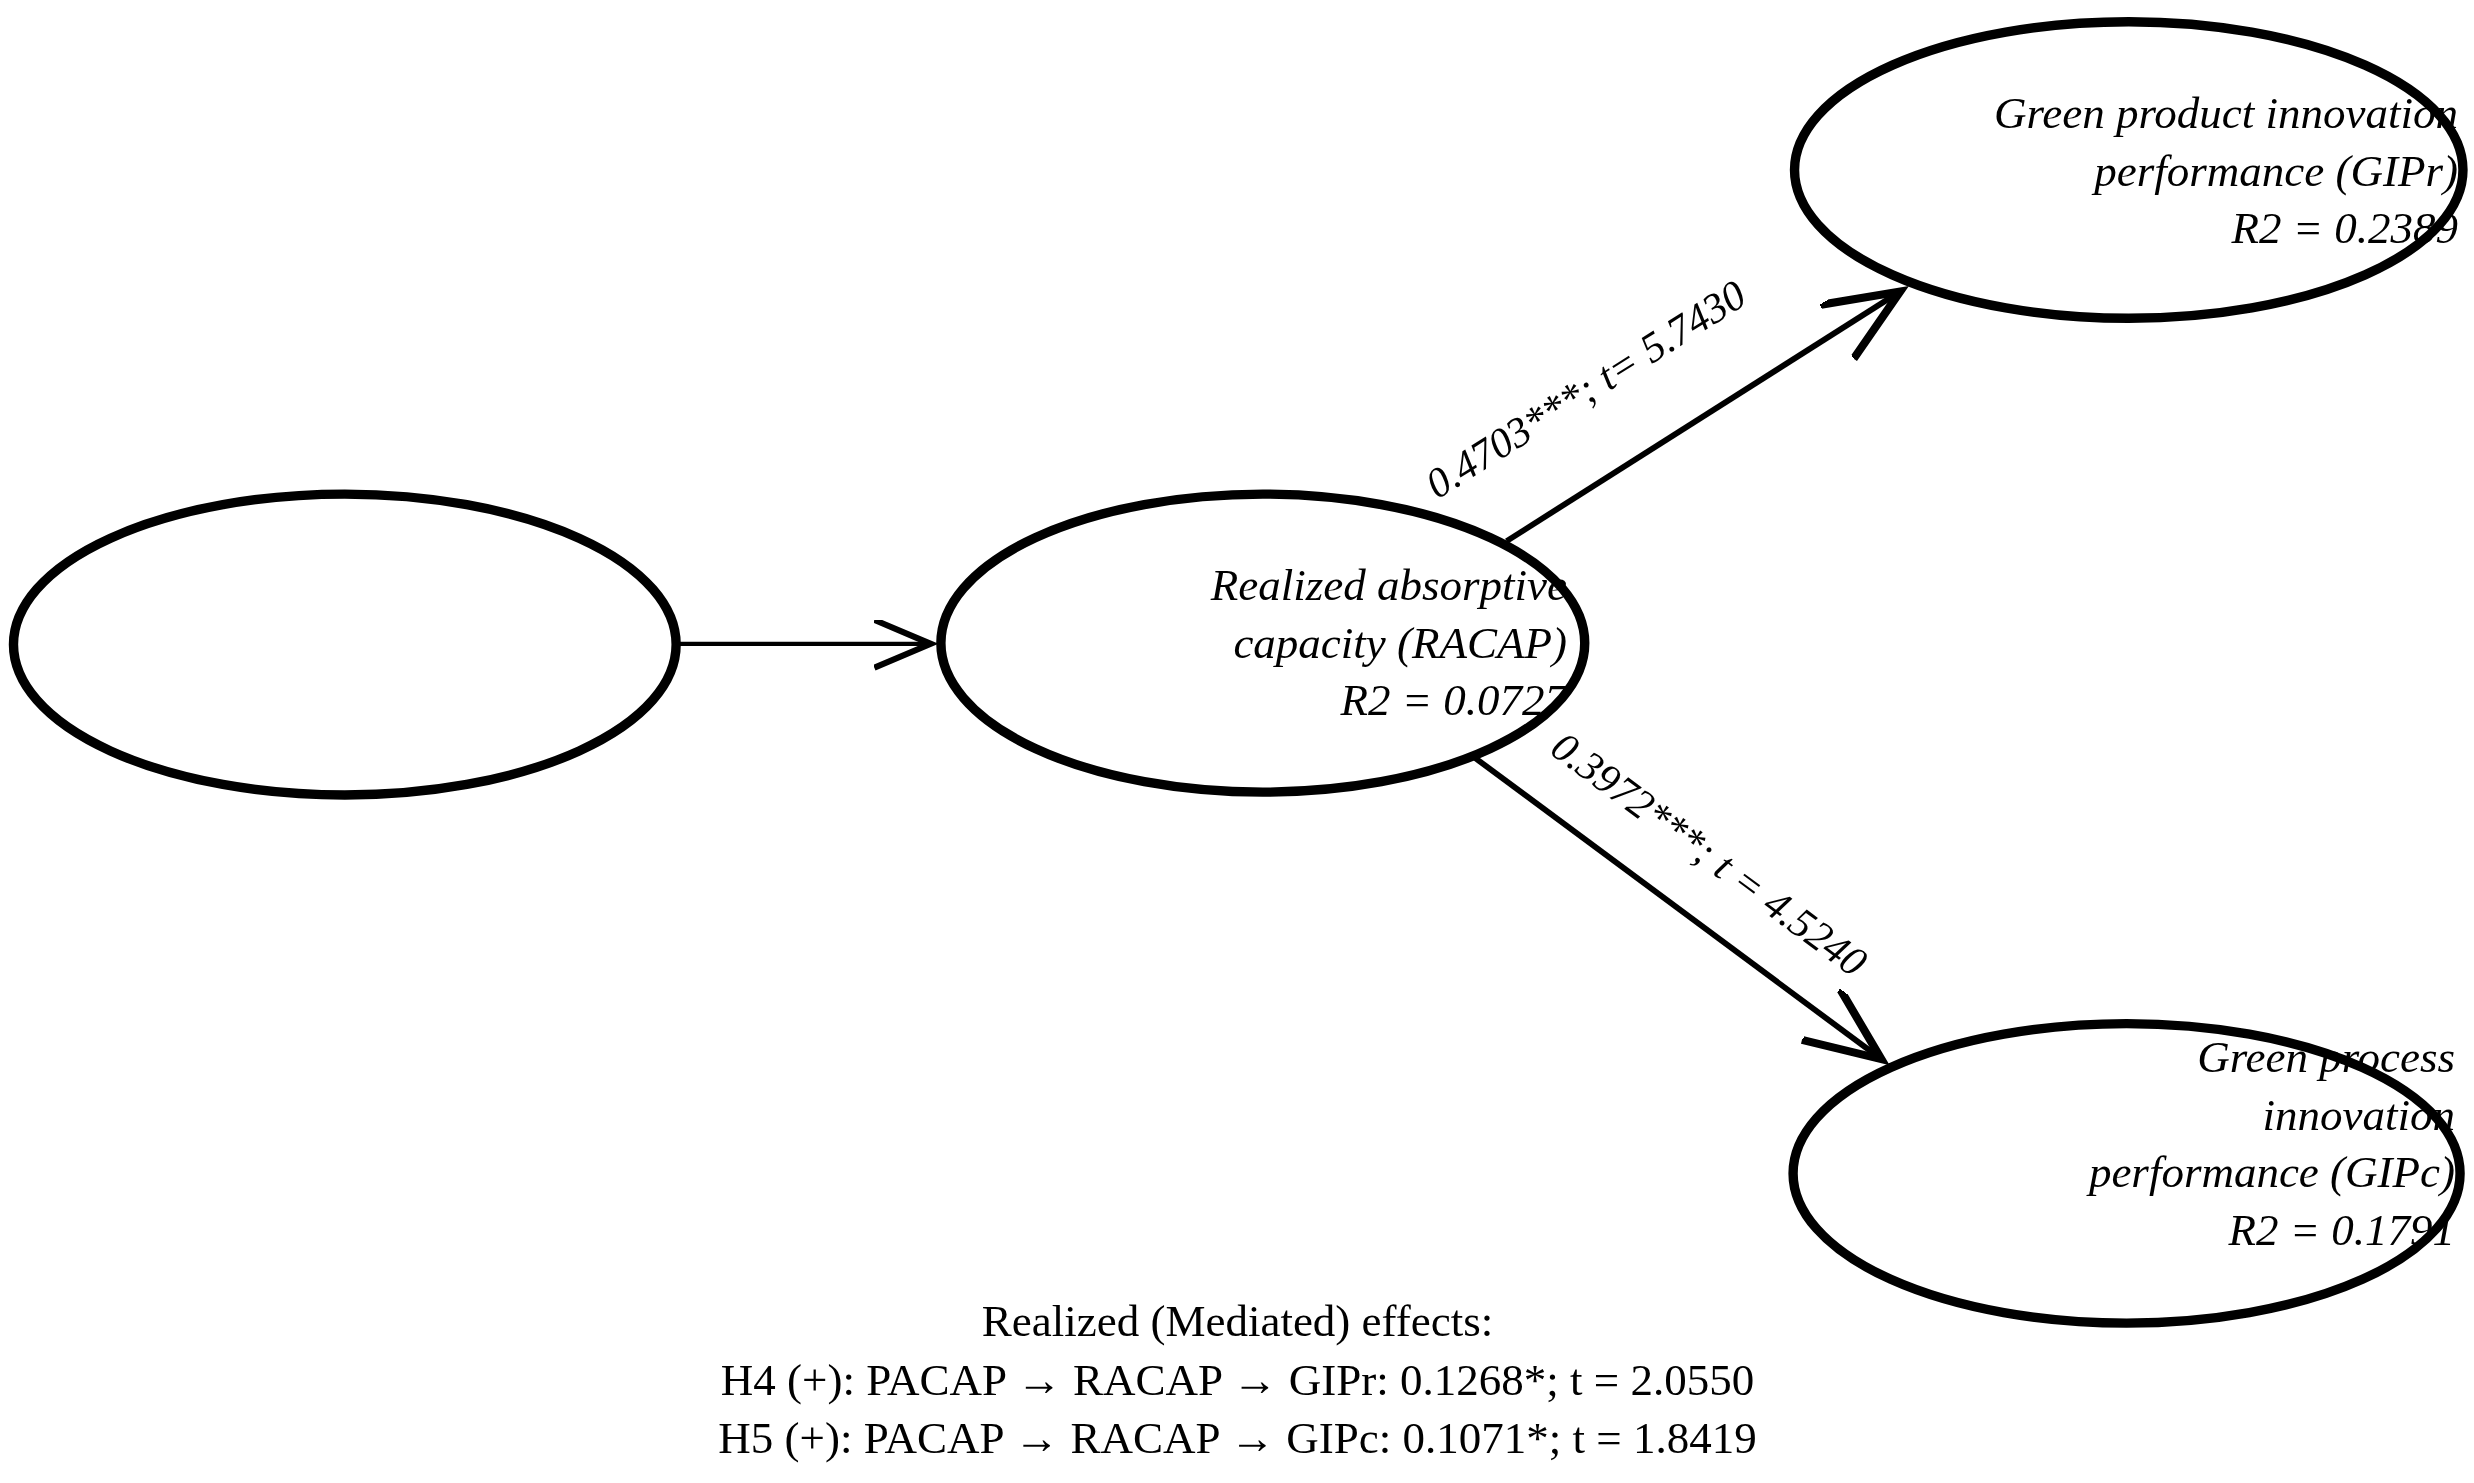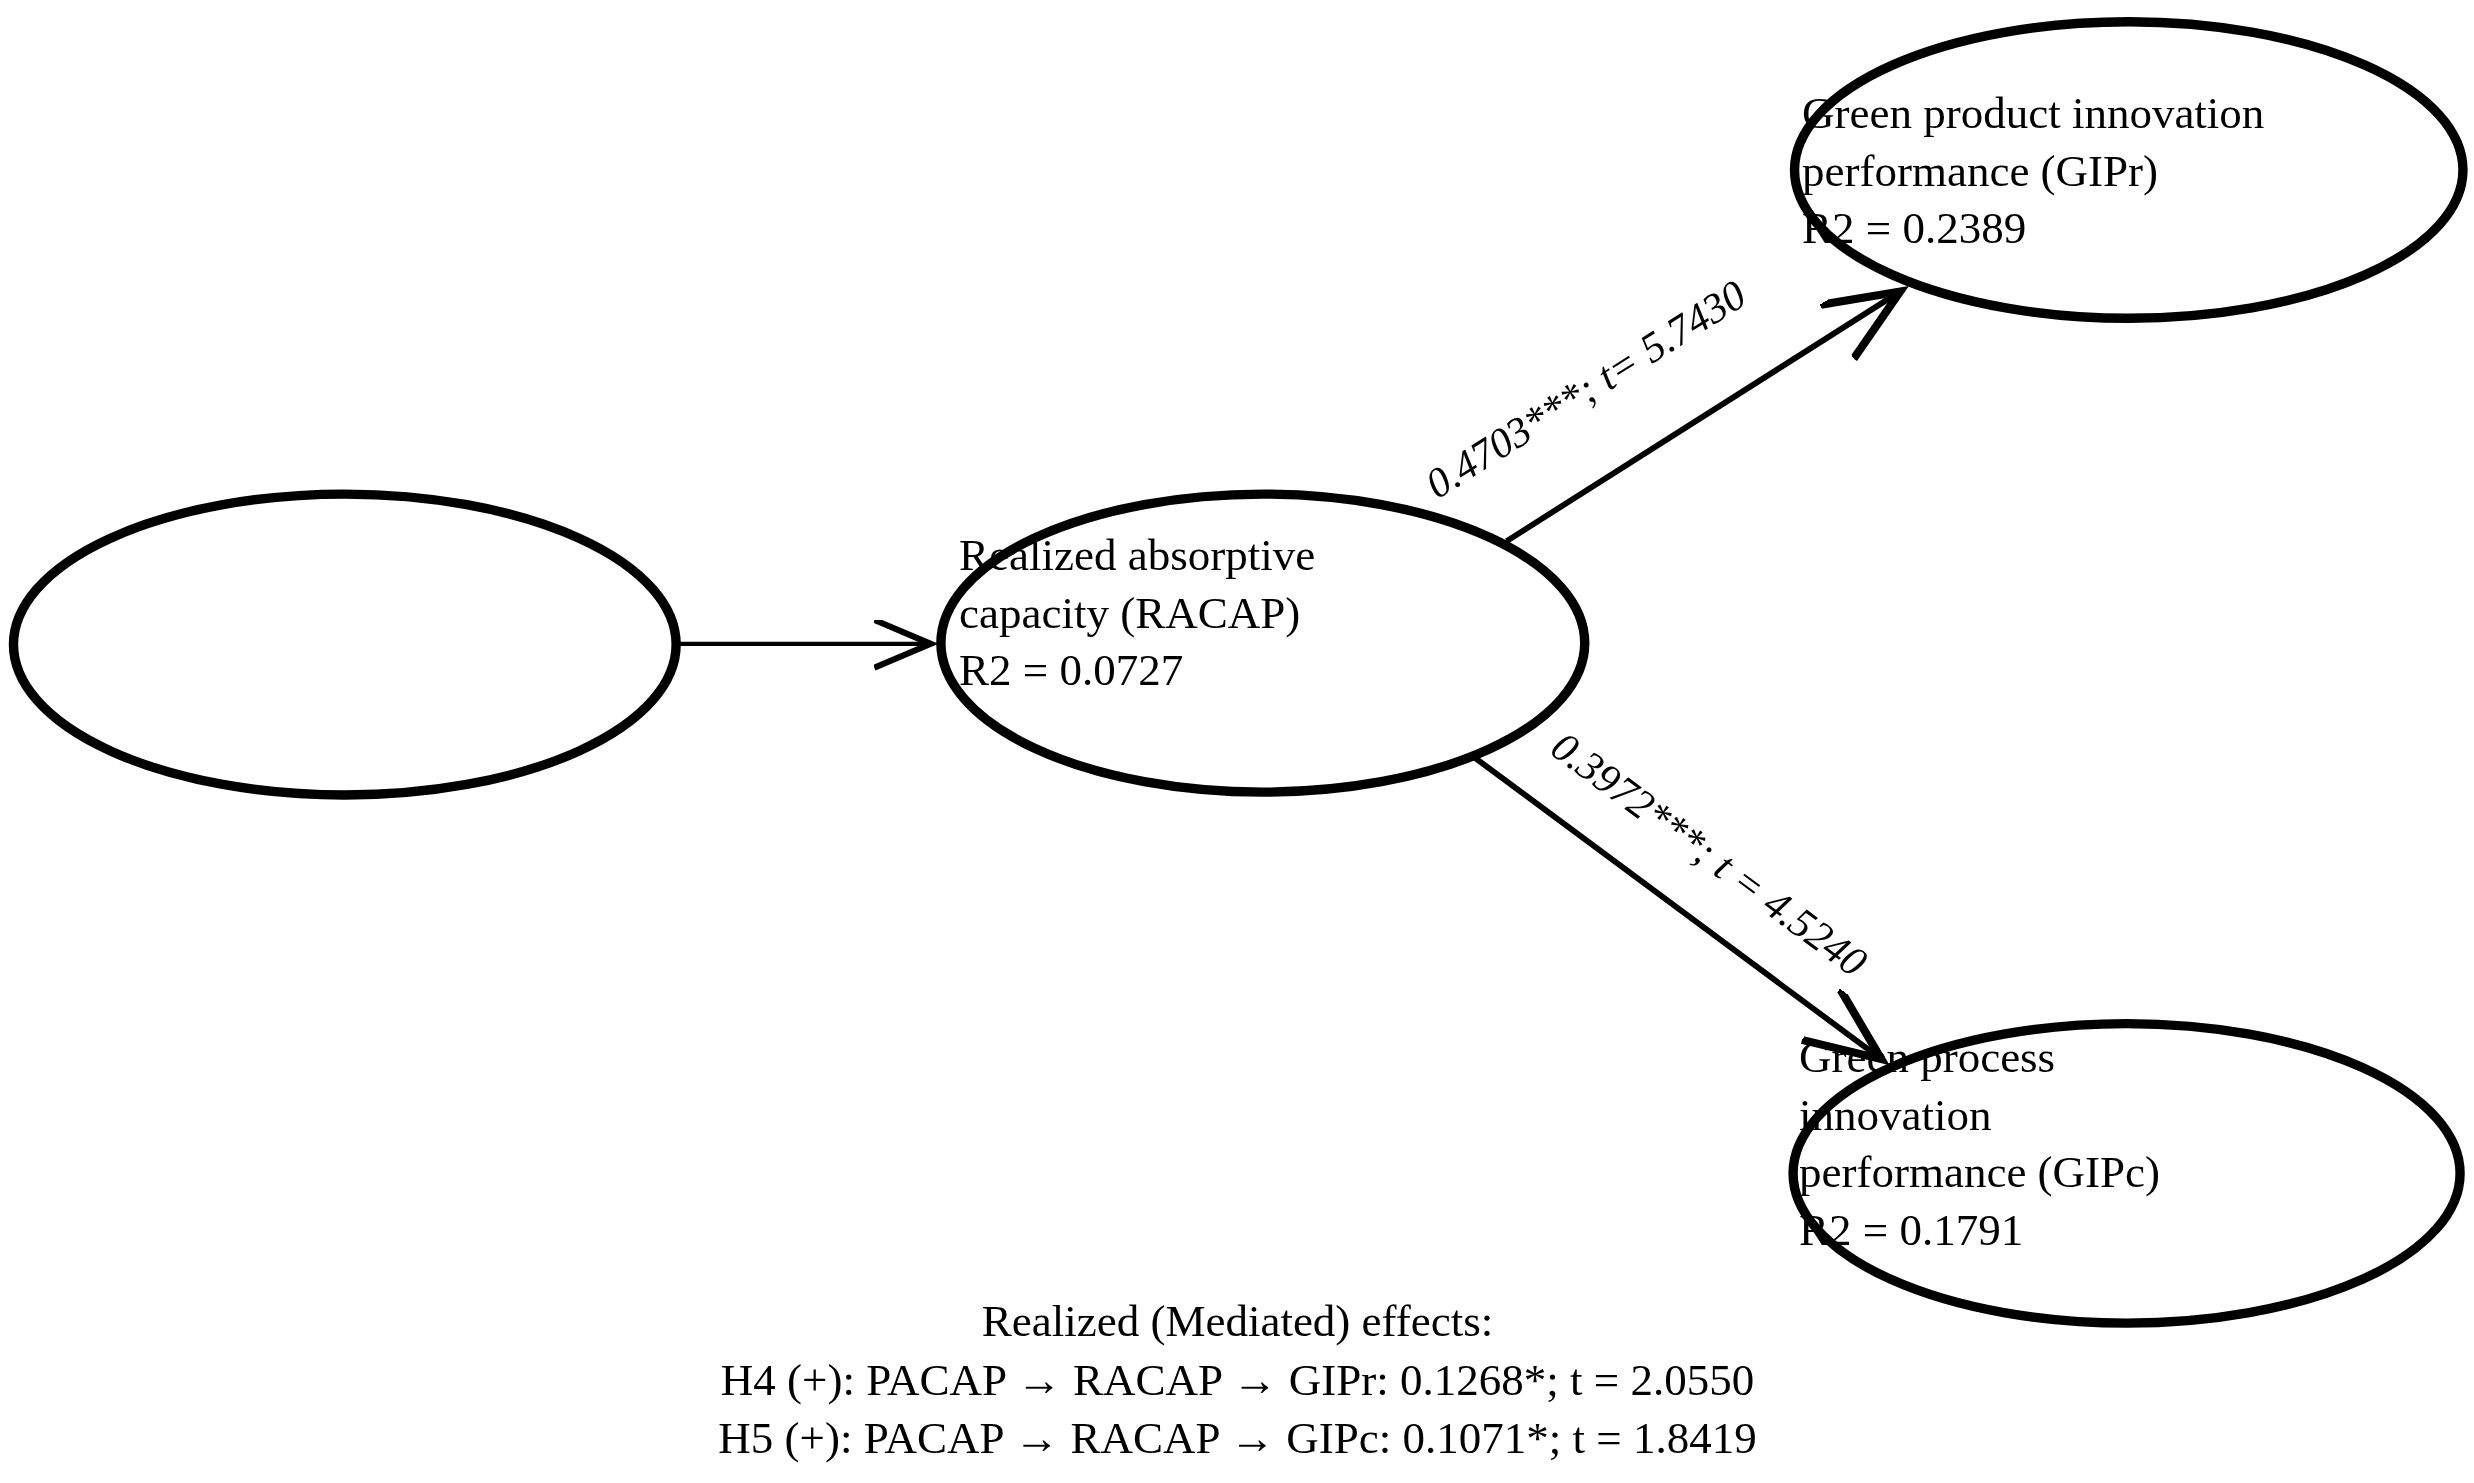--- a/index.html
+++ b/index.html
@@ -21,27 +21,28 @@
   }
   svg.layer {
     position: absolute;
     left: 0;
     top: 0;
     width: 2475px;
     height: 1483px;
   }
   .node-text {
     position: absolute;
-    text-align: left;
+    text-align: right;
     line-height: 1.28;
     font-size: 45px;
     font-family: "Liberation Serif", "DejaVu Serif", serif;
     color: #000000;
     white-space: pre-line;
     pointer-events: none;
+    font-style: italic;
   }
   .edge-label {
     position: absolute;
     font-size: 42px;
     font-family: "Liberation Serif", "DejaVu Serif", serif;
     color: #000000;
     text-align: center;
     line-height: 1.3;
     white-space: pre-line;
   }
@@ -82,21 +83,21 @@
   </svg>
 
   <svg class="layer" viewBox="0 0 3420 2050" xmlns="http://www.w3.org/2000/svg">
     <ellipse cx="476" cy="891" rx="458" ry="208" fill="#ffffff" stroke="#000000" stroke-width="13"></ellipse>
     <ellipse cx="1745" cy="889" rx="445" ry="206" fill="#ffffff" stroke="#000000" stroke-width="13"></ellipse>
     <ellipse cx="2942" cy="235" rx="462" ry="205" fill="#ffffff" stroke="#000000" stroke-width="13"></ellipse>
     <ellipse cx="2939" cy="1622" rx="461" ry="207" fill="#ffffff" stroke="#000000" stroke-width="13"></ellipse>
   </svg>
 
 
-  <div class="node-text" style="left:959px; top:527px; width:608px;">Realized absorptive
+  <div class="node-text" style="left:959px; top:557px; width:608px;">Realized absorptive
 capacity (RACAP)
 R2 = 0.0727</div>
 
   <div class="node-text" style="left:1802px; top:85px; width:656px;">Green product innovation
 performance (GIPr)
 R2 = 0.2389</div>
 
   <div class="node-text" style="left:1799px; top:1029px; width:656px;">Green process
 innovation
 performance (GIPc)

